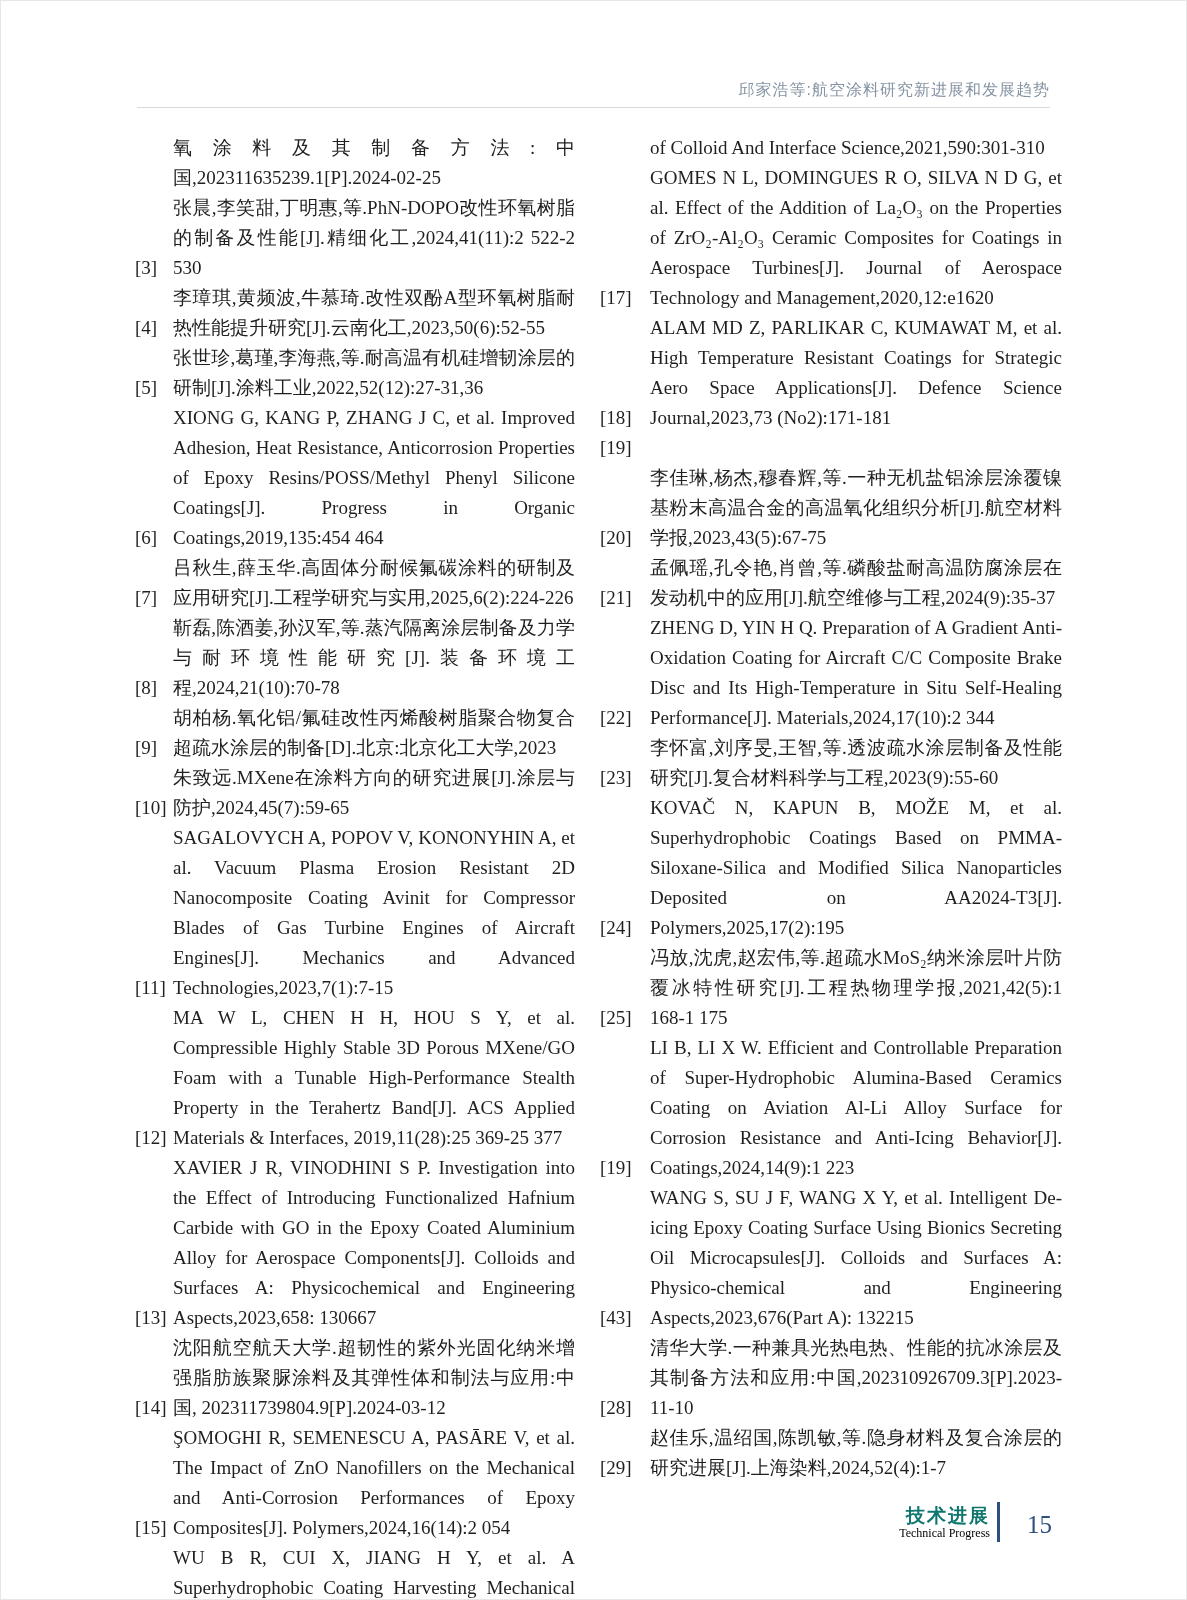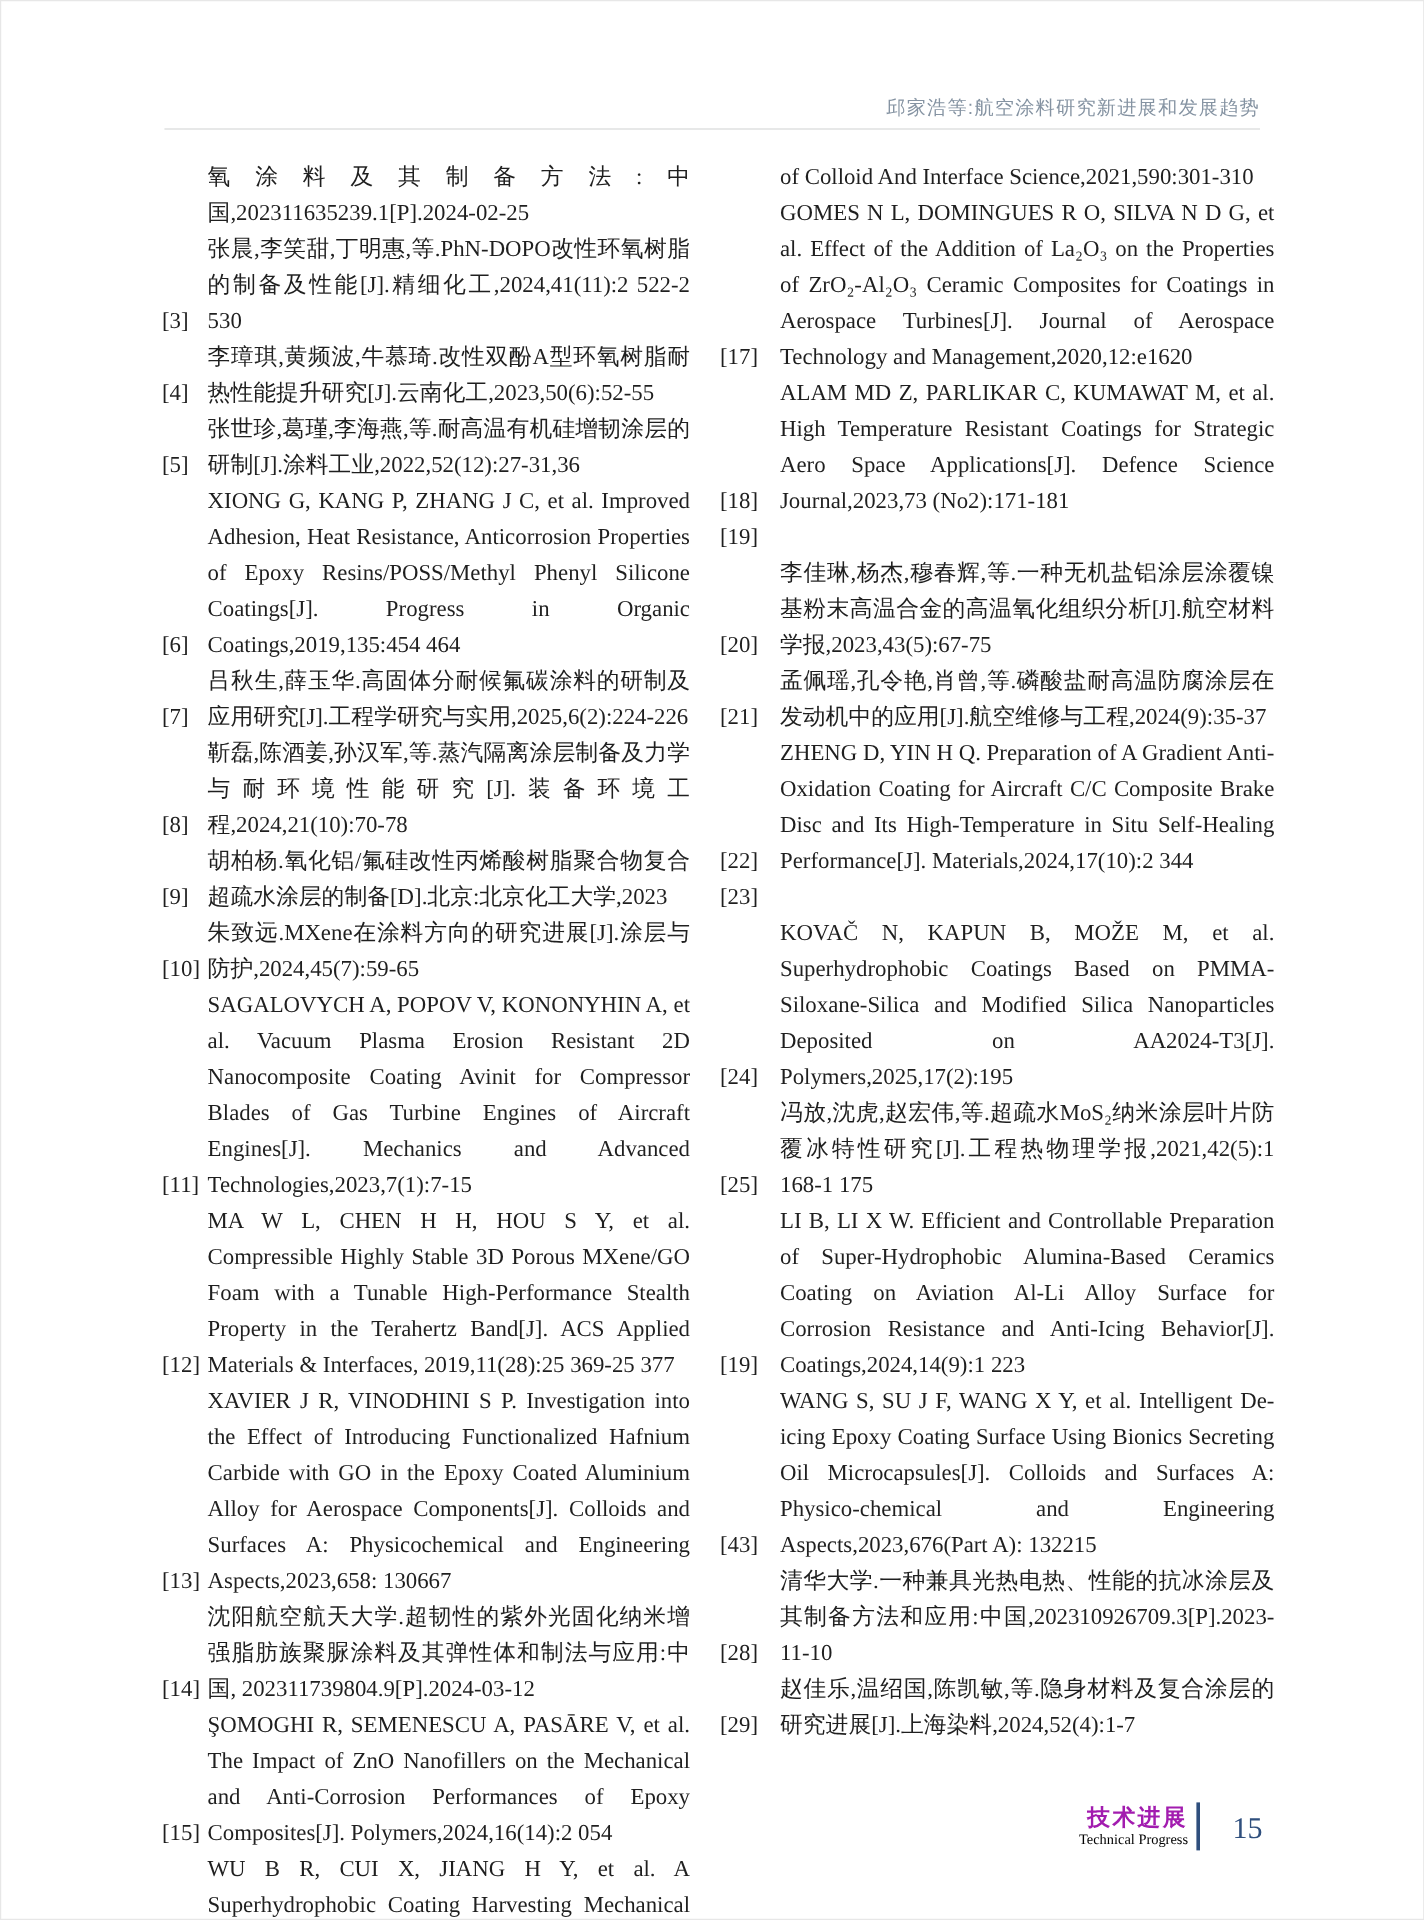--- a/index.html
+++ b/index.html
@@ -73,21 +73,21 @@
   }
   .footer-section {
     text-align: right;
     margin-right: 7px;
   }
   .footer-zh {
     font-family: Liberation Serif, serif;
     font-weight: bold;
     font-size: 19px;
     line-height: 21px;
-    color: #a21caf;
+    color: #0f766e;
     letter-spacing: 2px;
   }
   .footer-en {
     font-family: "Liberation Serif", "DejaVu Serif", serif;
     font-size: 12px;
     line-height: 14px;
     color: #000000;
   }
   .footer-bar {
     width: 3px;
@@ -197,20 +197,21 @@
         <div class="ref">
           <span class="ref-num">[21]</span>
           <span class="ref-text">孟佩瑶,孔令艳,肖曾,等.磷酸盐耐高温防腐涂层在发动机中的应用[J].航空维修与工程,2024(9):35-37</span>
         </div>
         <div class="ref">
           <span class="ref-num">[22]</span>
           <span class="ref-text">ZHENG D, YIN H Q. Preparation of A Gradient Anti-Oxidation Coating for Aircraft C/C Composite Brake Disc and Its High-Temperature in Situ Self-Healing Performance[J]. Materials,2024,17(10):2 344</span>
         </div>
         <div class="ref">
           <span class="ref-num">[23]</span>
+          <span class="ref-text">李怀富,刘序旻,王智,等.透波疏水涂层制备及性能研究[J].复合材料科学与工程,2023(9):55-60</span>
         </div>
         <div class="ref">
           <span class="ref-num">[24]</span>
           <span class="ref-text">KOVAČ N, KAPUN B, MOŽE M, et al. Superhydrophobic Coatings Based on PMMA-Siloxane-Silica and Modified Silica Nanoparticles Deposited on AA2024-T3[J]. Polymers,2025,17(2):195</span>
         </div>
         <div class="ref">
           <span class="ref-num">[25]</span>
           <span class="ref-text">冯放,沈虎,赵宏伟,等.超疏水MoS₂纳米涂层叶片防覆冰特性研究[J].工程热物理学报,2021,42(5):1 168-1 175</span>
         </div>
         <div class="ref">

